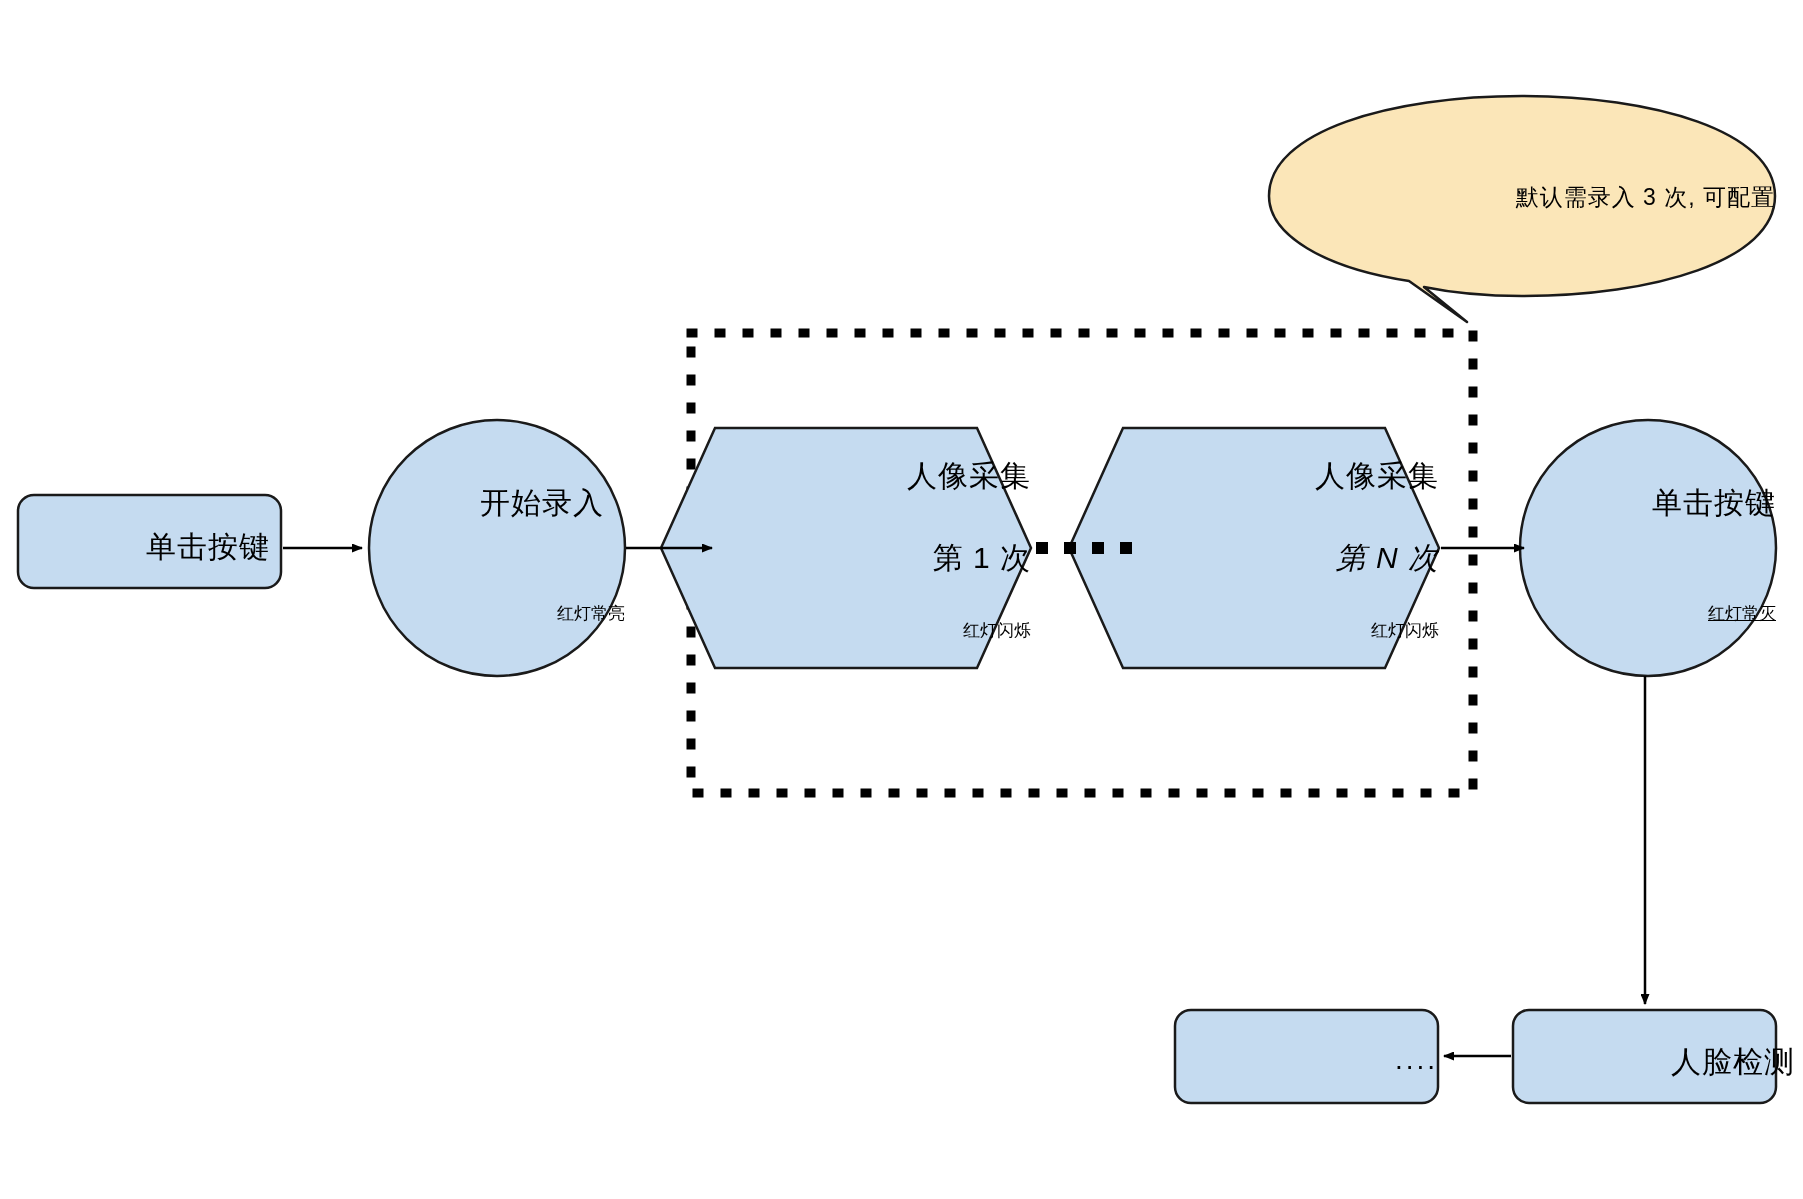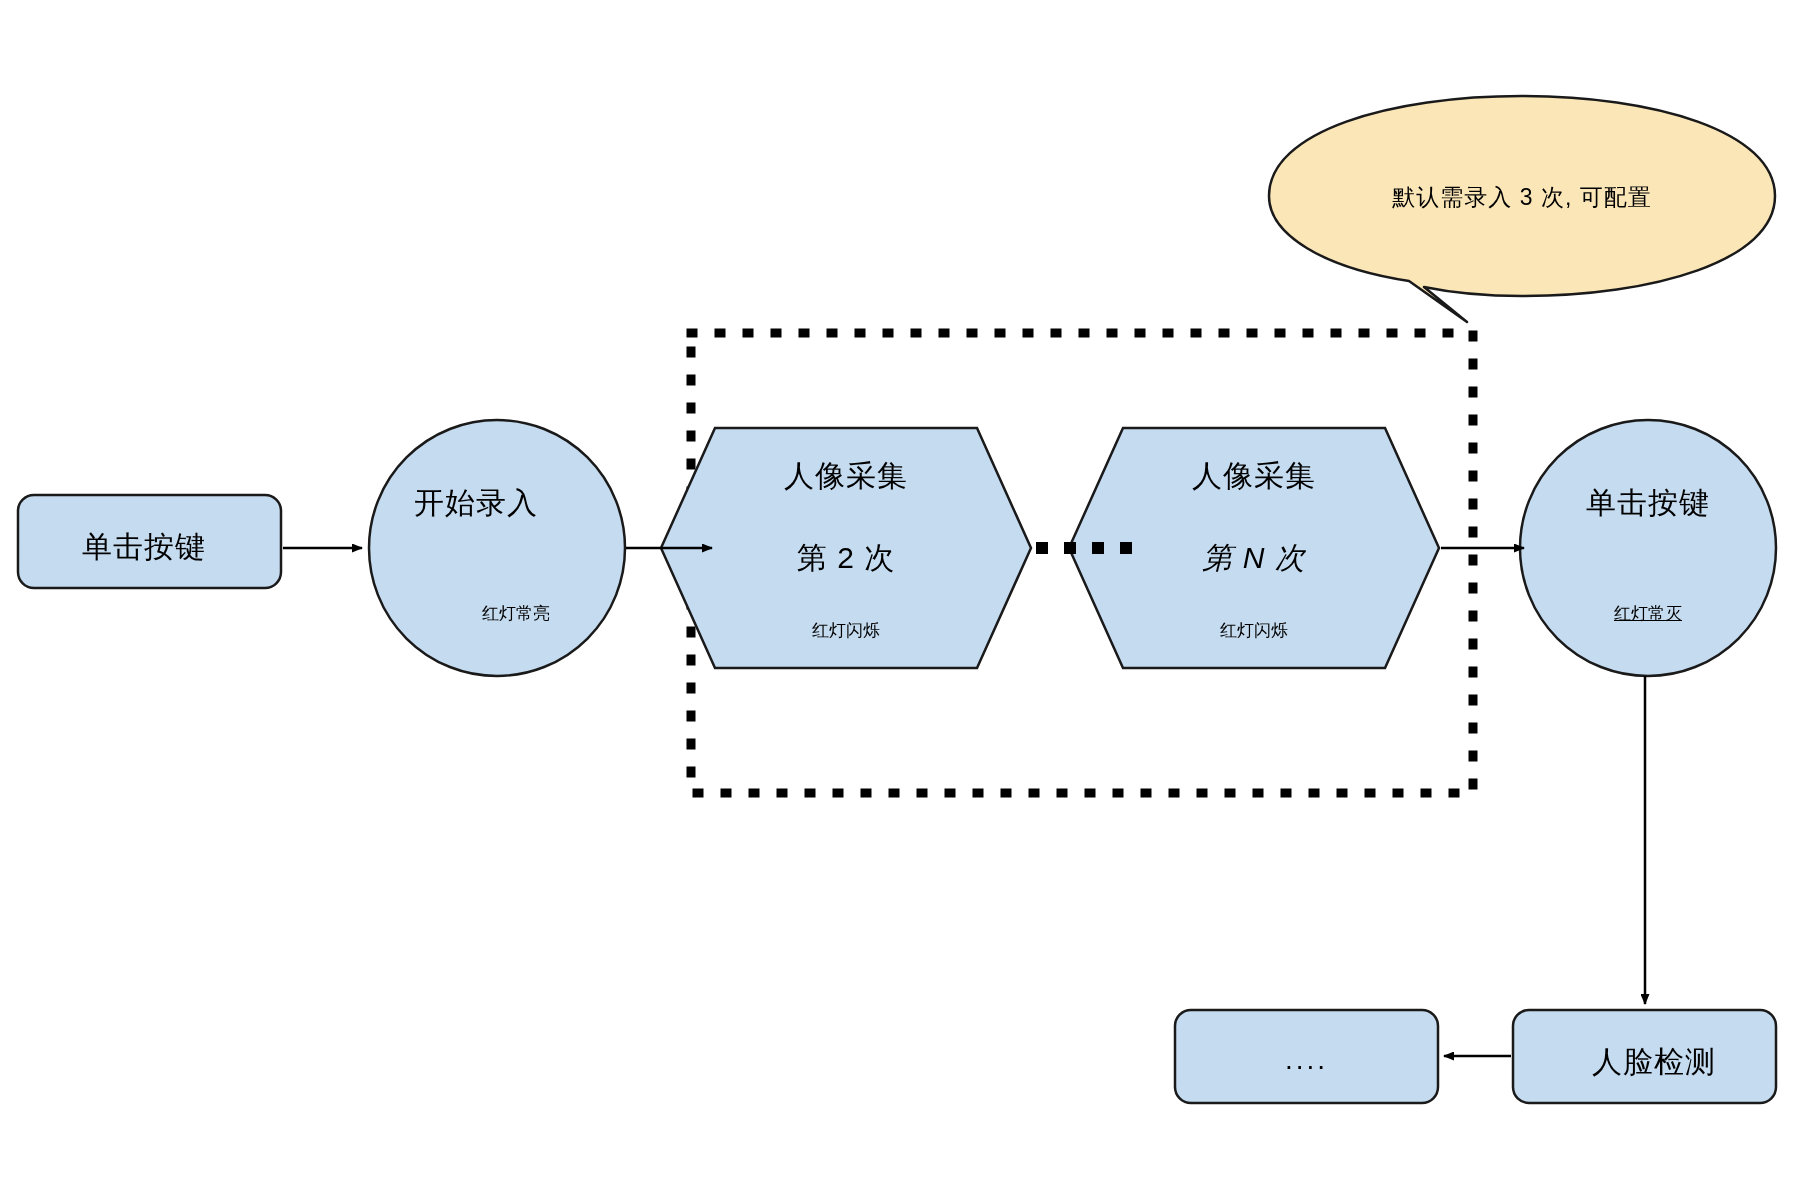--- a/index.html
+++ b/index.html
@@ -20,21 +20,21 @@
   }
   #diagram-svg {
     position: absolute;
     left: 0;
     top: 0;
     width: 1803px;
     height: 1199px;
   }
   .node-label {
     position: absolute;
-    text-align: center;
+    text-align: right;
     color: #000000;
     white-space: nowrap;
     pointer-events: none;
   }
   .label-main {
     font-size: 30px;
     letter-spacing: 1px;
   }
   .label-sub {
     font-size: 17px;
@@ -101,24 +101,24 @@
     <line x1="1441" y1="548" x2="1524" y2="548" stroke="#000000" stroke-width="2.5" marker-end="url(#arrowhead)"></line>
 
     <line x1="1645" y1="676" x2="1645" y2="1004" stroke="#000000" stroke-width="2.5" marker-end="url(#arrowhead)"></line>
 
     <line x1="1511" y1="1056" x2="1444" y2="1056" stroke="#000000" stroke-width="2.5" marker-end="url(#arrowhead)"></line>
   </svg>
 
   <div class="node-label label-main" style="left:18px; top:527px; width:252px;">单击按键</div>
 
   <div class="node-label label-main" style="left:348px; top:483px; width:256px;">开始录入</div>
-  <div class="node-label label-sub" style="left:388px; top:602px; width:256px;">红灯常亮</div>
+  <div class="node-label label-sub" style="left:369px; top:602px; width:256px;">红灯常亮</div>
 
   <div class="node-label label-main" style="left:661px; top:456px; width:370px;">人像采集</div>
-  <div class="node-label label-main" style="left:661px; top:538px; width:370px;">第 2 次</div>
+  <div class="node-label label-main" style="left:661px; top:538px; width:370px;">第 1 次</div>
   <div class="node-label label-sub" style="left:661px; top:619px; width:370px;">红灯闪烁</div>
 
   <div class="node-label label-main" style="left:1069px; top:456px; width:370px;">人像采集</div>
   <div class="node-label label-main" style="left:1069px; top:538px; width:370px;font-style:italic;">第 N 次</div>
   <div class="node-label label-sub" style="left:1069px; top:619px; width:370px;">红灯闪烁</div>
 
   <div class="node-label label-main" style="left:1520px; top:483px; width:256px;">单击按键</div>
   <div class="node-label label-sub" style="left:1520px; top:602px; width:256px;text-decoration:underline;">红灯常灭</div>
 
   <div class="node-label label-main" style="left:1513px; top:1042px; width:282px;">人脸检测</div>

